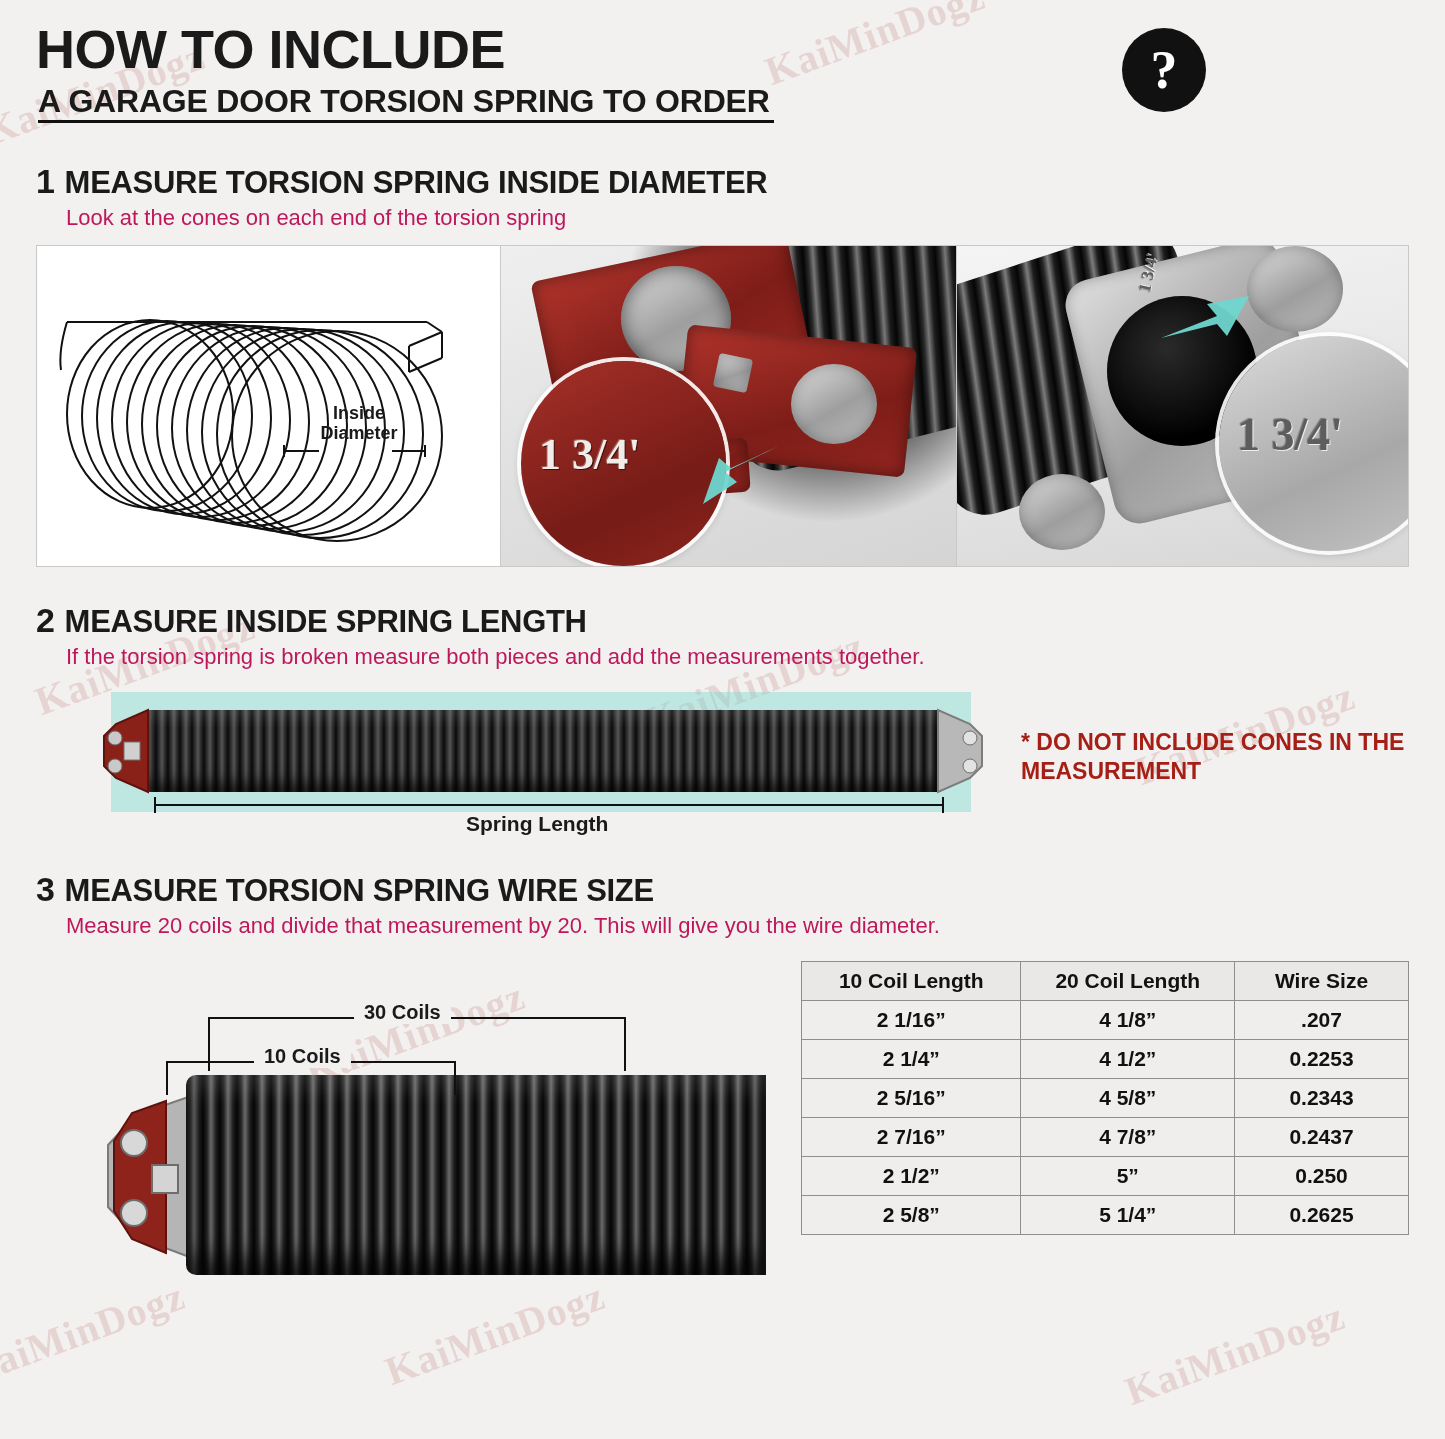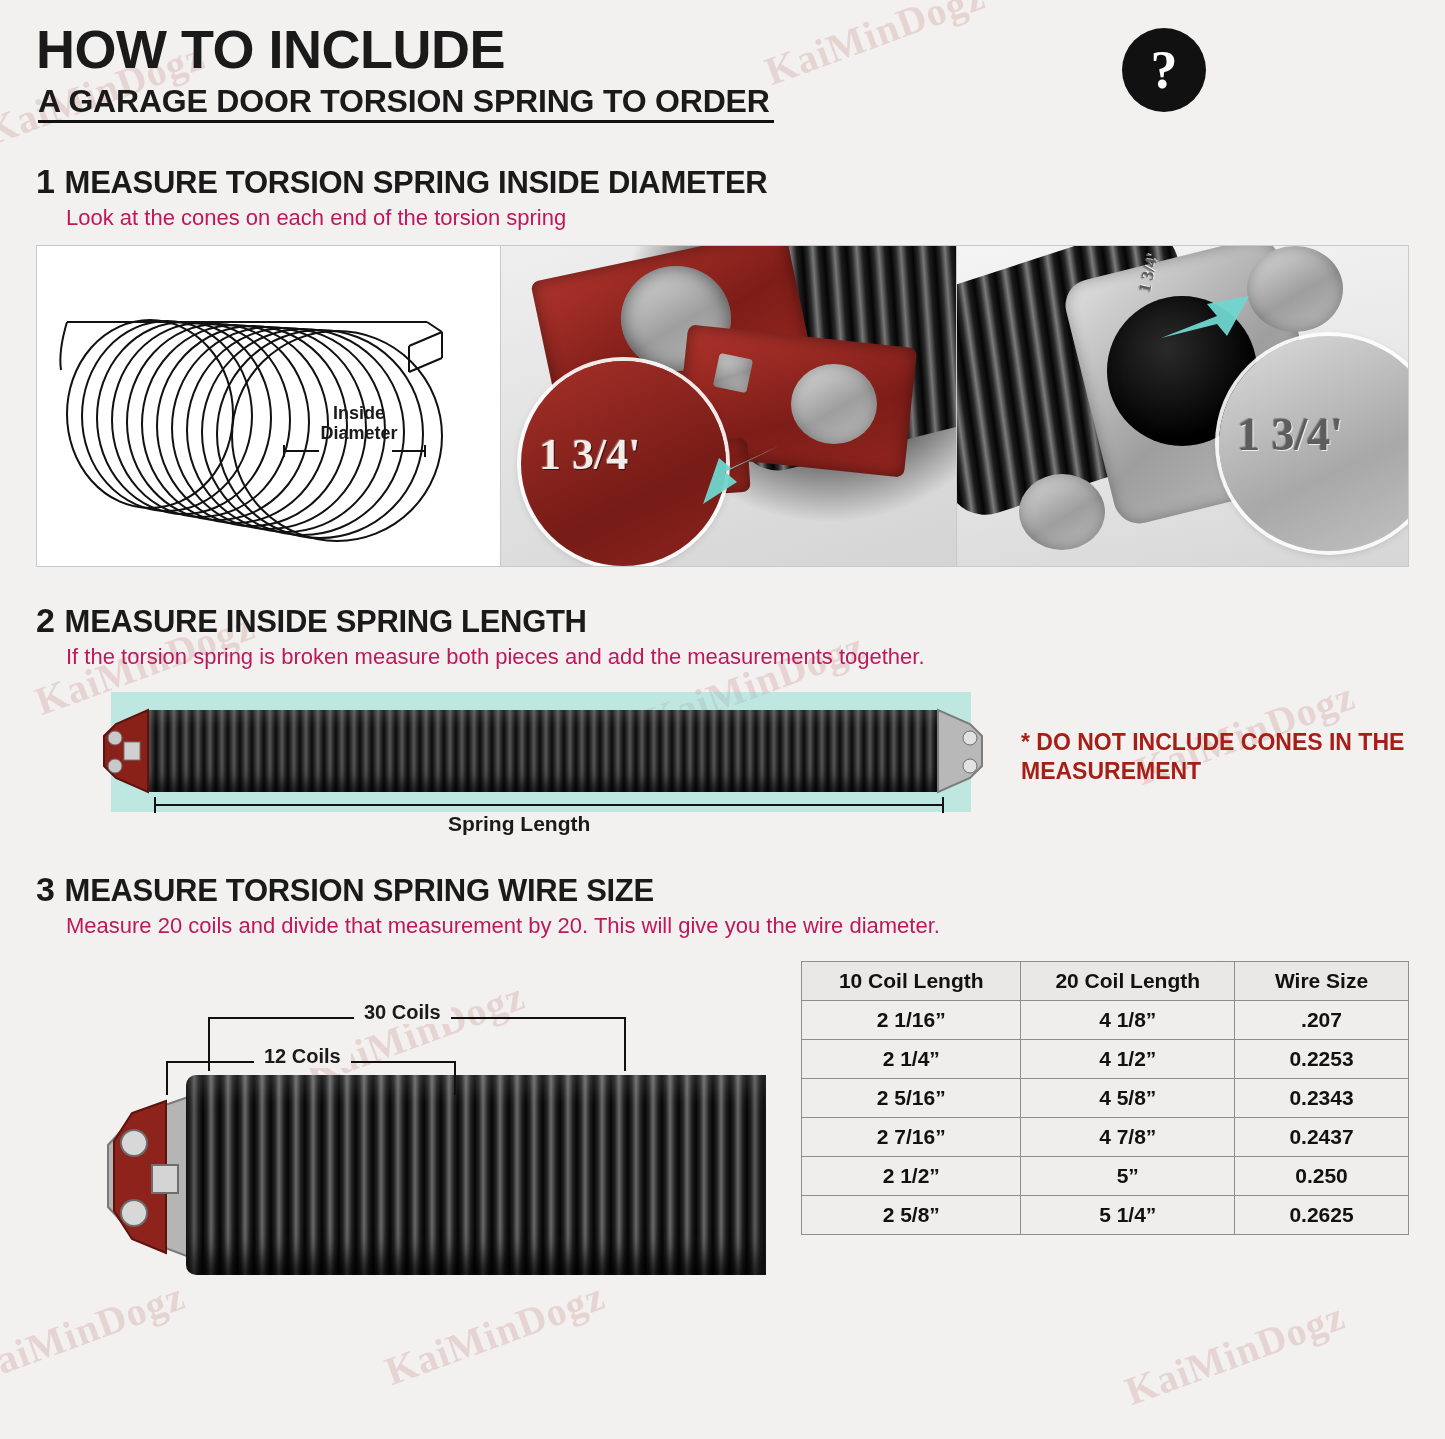--- a/index.html
+++ b/index.html
@@ -229,21 +229,21 @@
     position: absolute;
     top: -7px;
     width: 2px;
     height: 16px;
     background: #111;
   }
   .span-line:before { left: 0; }
   .span-line:after { right: 0; }
   .spring-len-label {
     position: absolute;
-    left: 412px;
+    left: 430px;
     top: 126px;
     font-size: 21px;
     font-weight: bold;
   }
   .note-red {
     position: absolute;
     left: 985px;
     top: 42px;
     width: 400px;
     font-size: 23px;
@@ -468,21 +468,21 @@
       <div class="coil-spring"></div>
 
       <div class="measure-line" style="left:172px; top:60px; width:418px; height:2px;"></div>
       <div class="measure-line" style="left:172px; top:60px; width:2px; height:54px;"></div>
       <div class="measure-line" style="left:588px; top:60px; width:2px; height:54px;"></div>
       <div class="brace-20" style="left:318px; top:44px; background:#f2f1ef; padding:0 10px;">30 Coils</div>
 
       <div class="measure-line" style="left:130px; top:104px; width:290px; height:2px;"></div>
       <div class="measure-line" style="left:130px; top:104px; width:2px; height:34px;"></div>
       <div class="measure-line" style="left:418px; top:104px; width:2px; height:34px;"></div>
-      <div class="brace-10" style="left:218px; top:88px; background:#f2f1ef; padding:0 10px;">12 Coils</div>
+      <div class="brace-10" style="left:218px; top:88px; background:#f2f1ef; padding:0 10px;">10 Coils</div>
     </div>
 
     <table class="wire">
       <thead>
         <tr>
           <th>10 Coil Length</th>
           <th>20 Coil Length</th>
           <th>Wire Size</th>
         </tr>
       </thead>

